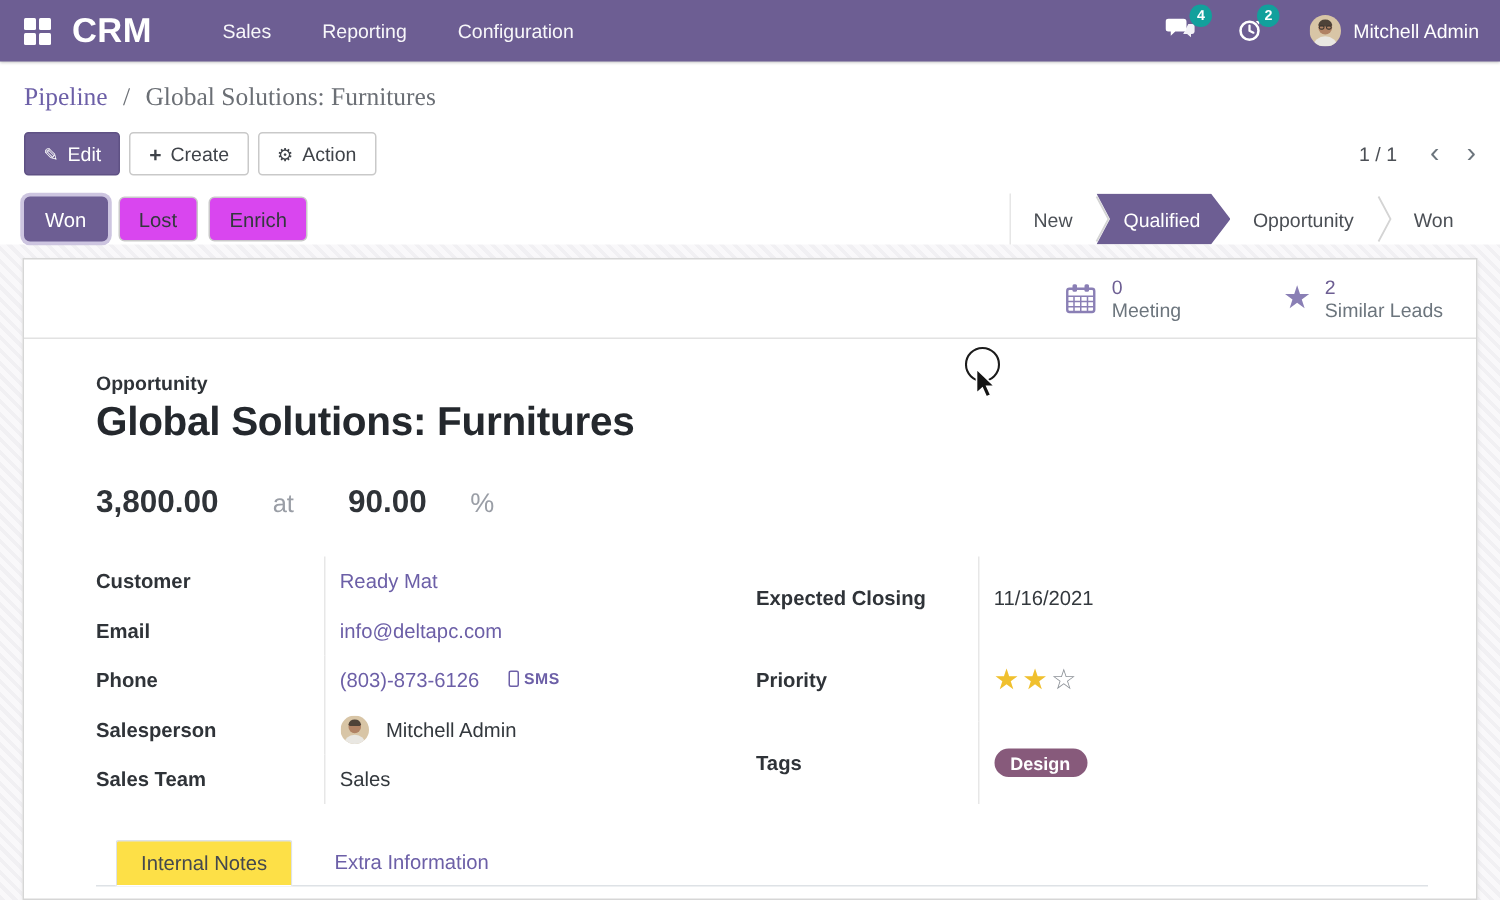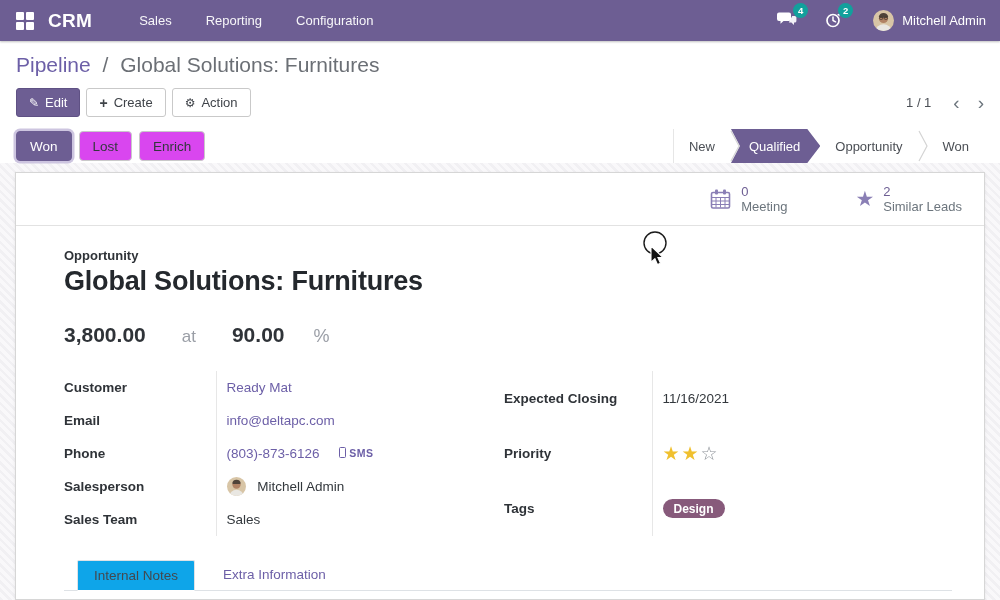--- a/index.html
+++ b/index.html
@@ -3,32 +3,32 @@
 <meta charset="utf-8">
 <style>
   * { margin:0; padding:0; box-sizing:border-box; }
   html,body { width:1000px; height:600px; overflow:hidden; }
   body { font-family:"Liberation Sans", sans-serif; font-size:13.5px; color:#33383d; background:#fff; position:relative; }
 
   
   .navbar { height:41px; background:#6d5e93; display:flex; align-items:center; padding:0 14px 0 10px; box-shadow:0 1px 2px rgba(0,0,0,.25); position:relative; z-index:5; }
   .apps-grid { width:18px; height:18px; display:grid; grid-template-columns:8px 8px; grid-template-rows:8px 8px; gap:2px; margin:0 14px 0 6px; cursor:pointer; }
   .apps-grid span { background:#fff; border-radius:1px; }
-  .brand { color:#fff; font-size:19px; font-weight:bold; margin-right:30px; letter-spacing:.3px; }
+  .brand { color:#fff; font-size:23px; font-weight:bold; margin-right:30px; letter-spacing:.3px; }
   .nav-menu { color:rgba(255,255,255,.95); font-size:13px; padding:0 17px; line-height:41px; cursor:pointer; }
   .nav-right { margin-left:auto; display:flex; align-items:center; }
   .nav-icon-wrap { position:relative; margin-left:26px; cursor:pointer; display:flex; align-items:center; }
   .nav-badge { position:absolute; top:-7px; right:-10px; background:#12a09c; color:#fff; font-size:9.5px; font-weight:bold; min-width:15px; height:15px; border-radius:8px; display:flex; align-items:center; justify-content:center; padding:0 3px; }
   .nav-user { display:flex; align-items:center; margin-left:30px; cursor:pointer; }
   .nav-avatar { width:21px; height:21px; border-radius:50%; overflow:hidden; flex:0 0 auto; }
   .nav-username { color:#fff; font-size:13px; margin-left:8px; }
 
   
   .control-panel { background:#fff; padding:12px 16px 0 16px; }
-  .breadcrumb { font-size:21px; line-height:24px; }
+  .breadcrumb { font-size:17px; line-height:24px;font-family:Liberation Serif, serif; }
   .breadcrumb .parent { color:#6c5fa7; cursor:pointer; }
   .breadcrumb .sep { color:#6b6f75; margin:0 6px; }
   .breadcrumb .current { color:#6b6f75; }
 
   .btn-row { display:flex; align-items:center; margin-top:11px; }
   .btn { height:29px; border-radius:3px; font-size:13px; display:inline-flex; align-items:center; padding:0 12px; cursor:pointer; border:1px solid #c9c9c9; background:#fff; color:#3f4349; }
   .btn .ico { margin-right:6px; font-size:12px; }
   .btn-primary { background:#6d5e93; border-color:#5f5184; color:#fff; }
   .btn + .btn { margin-left:6px; }
   .btn-action { margin-left:157px; }
@@ -77,21 +77,21 @@
   .sms-link { color:#6c5fa7; font-size:10.5px; font-weight:bold; margin-left:16px; cursor:pointer; display:inline-flex; align-items:center; letter-spacing:.4px; }
   .phone-glyph { display:inline-block; width:7px; height:11px; border:1.2px solid #6c5fa7; border-radius:1.5px; margin-right:3px; }
   .value-avatar { width:19px; height:19px; border-radius:50%; overflow:hidden; display:inline-block; vertical-align:-5px; margin-right:8px; }
   .stars { font-size:19px; line-height:19px; letter-spacing:2px; }
   .star-on { color:#f0c02e; cursor:pointer; }
   .star-off { color:#8d9298; cursor:pointer; }
   .tag-pill { display:inline-block; background:#875a7b; color:#fff; font-size:12px; font-weight:bold; border-radius:10px; padding:2.5px 11px; }
 
   .tabs { margin-top:24px; display:flex; border-bottom:1px solid #dee2e6; }
   .tab { padding:7px 16px; font-size:13.5px; cursor:pointer; margin-bottom:-1px; }
-  .tab-active { background:#0ea5e9; border:1px solid #dee2e6; border-bottom:1px solid #fff; border-radius:2px 2px 0 0; color:#44484e; margin-left:13px;text-align:right; }
+  .tab-active { background:#fde047; border:1px solid #dee2e6; border-bottom:1px solid #fff; border-radius:2px 2px 0 0; color:#44484e; margin-left:13px;text-align:right; }
   .tab-inactive { color:#6c5fa7; margin-left:12px; }
 
   .cursor-overlay { position:absolute; left:633px; top:226px; width:48px; height:48px; z-index:50; pointer-events:none; }
 </style>
 </head>
 <body>
 
 <div class="navbar">
   <div class="apps-grid">
       <span></span>

